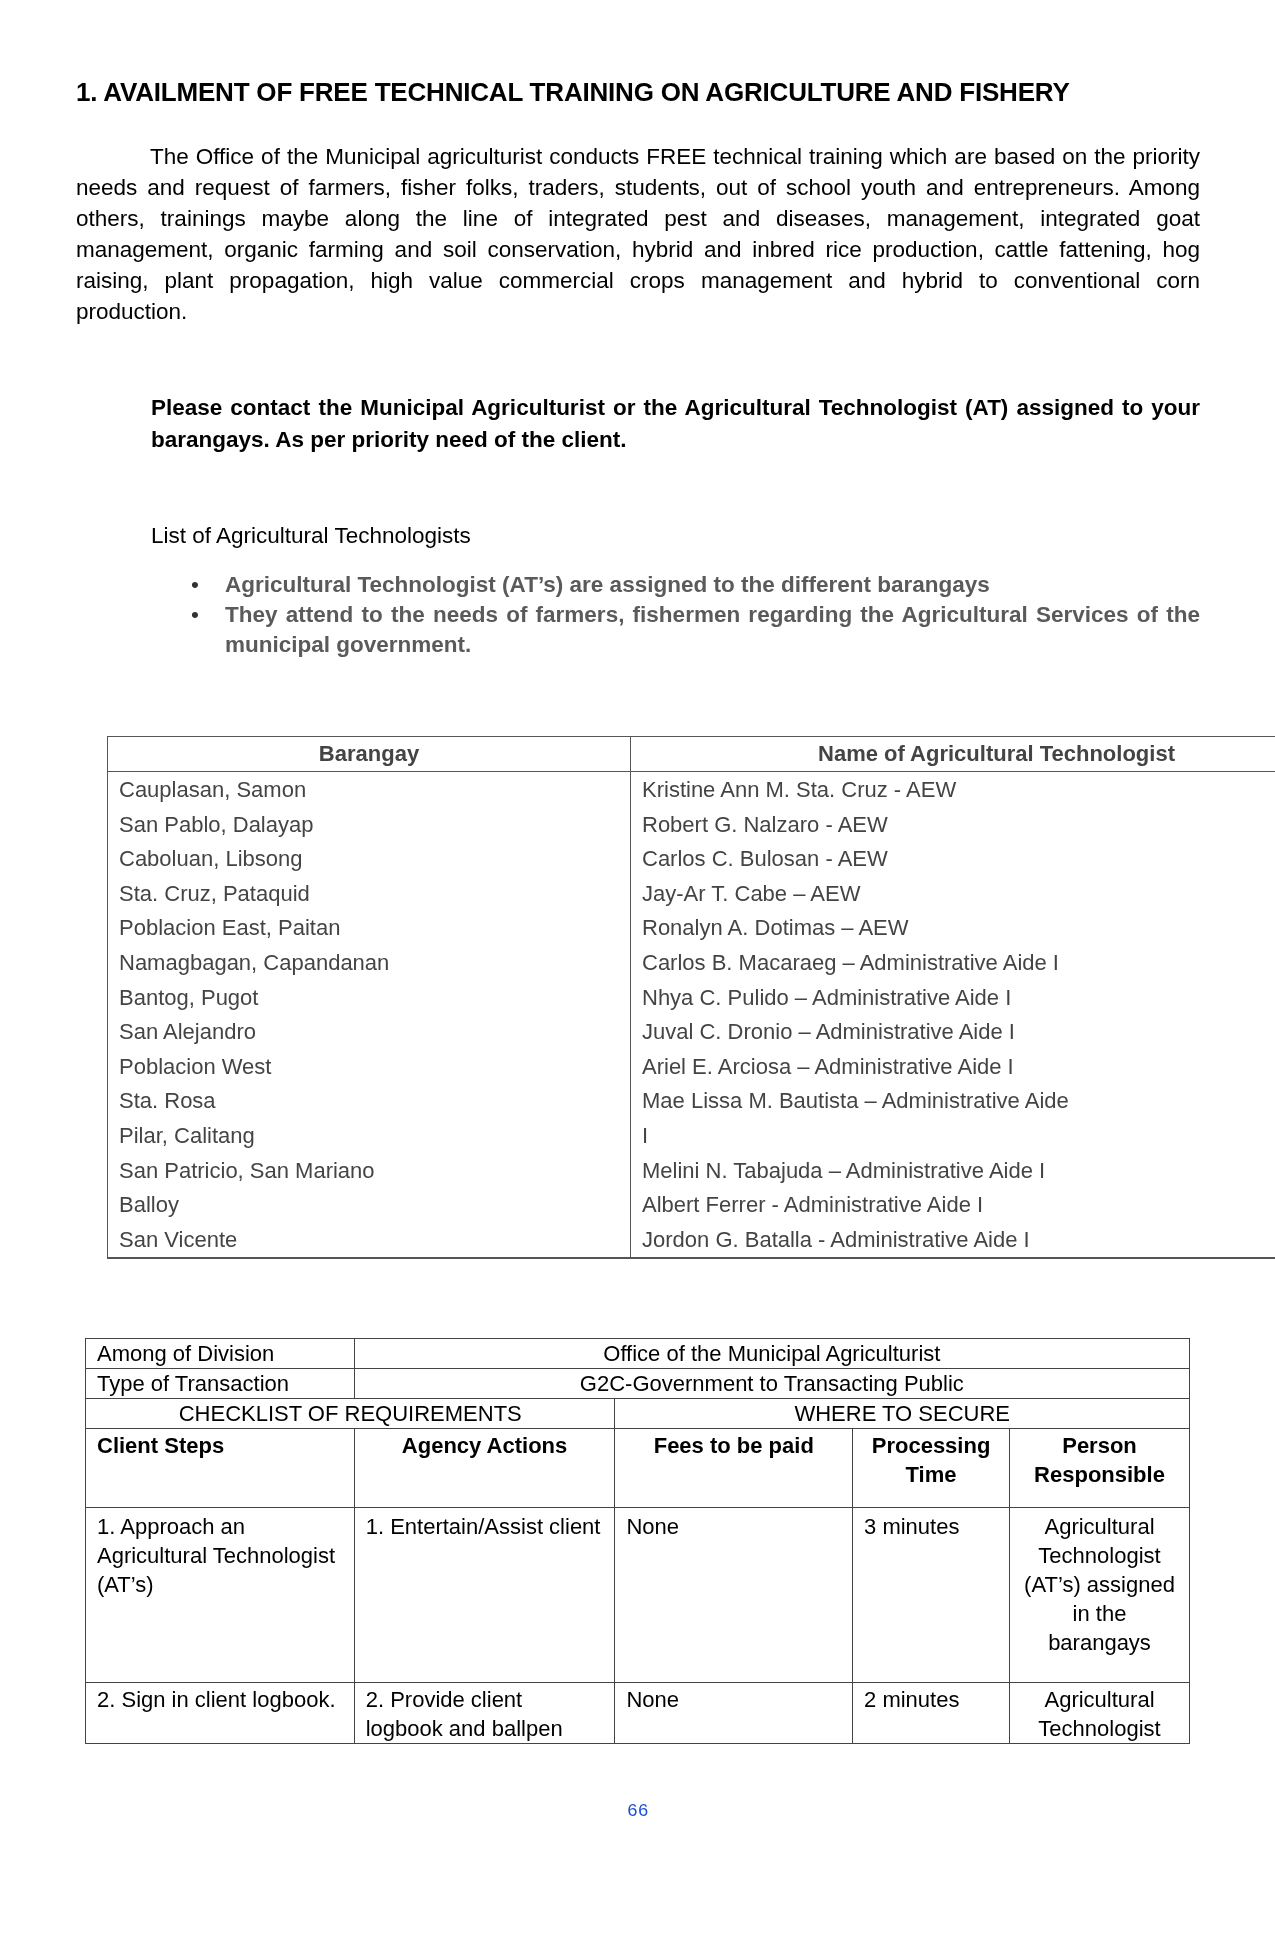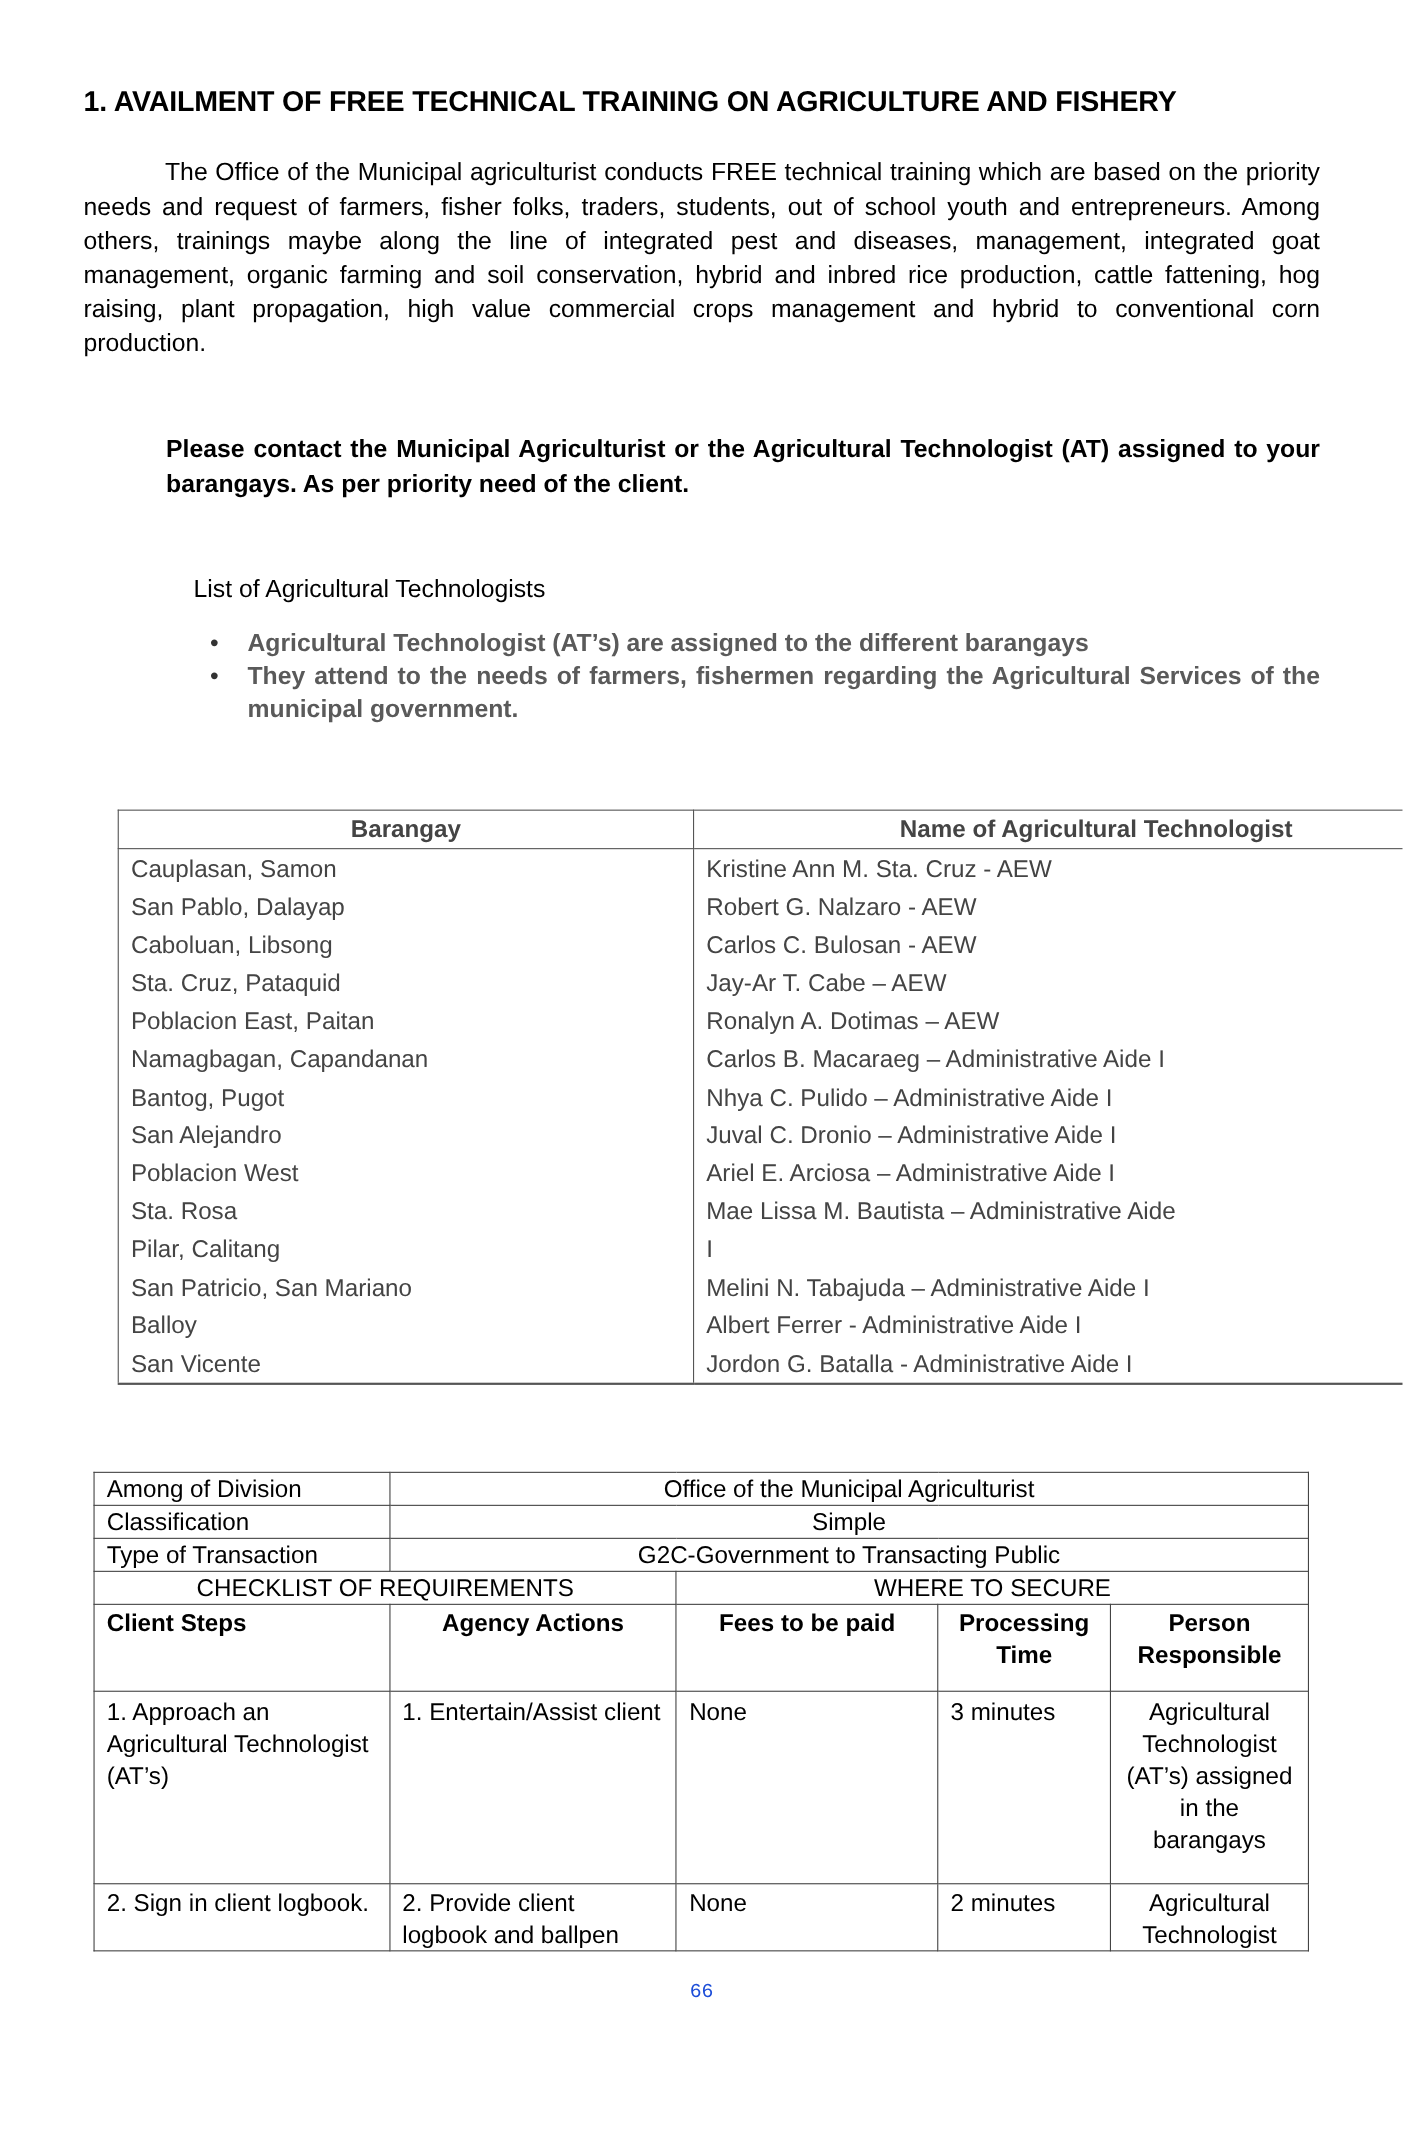--- a/index.html
+++ b/index.html
@@ -3,21 +3,21 @@
 <meta charset="utf-8">
 <style>
   html, body { margin: 0; padding: 0; background: #ffffff; }
   body { width: 1275px; height: 1950px; position: relative; overflow: hidden;
          font-family: "Liberation Sans", sans-serif; color: #000; }
   .abs { position: absolute; }
   .heading { left: 76px; top: 76px; width: 1124px; font-weight: bold; font-size: 26px; line-height: 32px; letter-spacing: -0.2px; }
   .body-para { left: 76px; top: 141px; width: 1124px; font-size: 22.5px; line-height: 31px; text-align: justify; }
   .body-para .indent { display: inline-block; width: 74px; }
   .contact { left: 151px; top: 392px; width: 1049px; font-weight: bold; font-size: 22.5px; line-height: 32px; text-align: justify; }
-  .list-title { left: 151px; top: 522px; font-size: 22.5px; line-height: 28px; margin-left: 25px; }
+  .list-title { left: 151px; top: 522px; font-size: 22.5px; line-height: 28px; }
   .bullets { left: 151px; top: 570px; width: 1049px; margin: 0; padding: 0; list-style: none; }
   .bullets li { position: relative; padding-left: 74px; font-weight: bold; font-size: 22.5px; line-height: 30px; color: #5a5a5a; text-align: justify; }
   .bullets li .dot { position: absolute; left: 40px; top: 0; color: #333; font-weight: normal; }
   table { border-collapse: collapse; position: absolute; }
   .t1 { left: 107px; top: 736px; width: 1256px; color: #444; font-size: 22px; }
   .t1 th { font-weight: bold; height: 34px; border: 1.5px solid #555; padding: 0; text-align: center; line-height: 34px; }
   .t1 td { border-left: 1.5px solid #555; border-right: 1.5px solid #555; vertical-align: top; padding: 1px 11px 0 11px; line-height: 34.6px; }
   .t1 tbody tr:last-child td { border-bottom: 2px solid #555; }
   .t1 .c1 { width: 500px; }
   .t2 { left: 85px; top: 1338px; width: 1105px; font-size: 22px; color: #000; }
@@ -100,24 +100,20 @@
     <col style="width:238px">
     <col style="width:157px">
     <col style="width:180px">
   </colgroup>
   <tbody>
       <tr class="meta">
     <td>Among of Division</td>
     <td colspan="4" class="center">Office of the Municipal Agriculturist</td>
   </tr>
   <tr class="meta">
-    <td>Classification</td>
-    <td colspan="4" class="center">Simple</td>
-  </tr>
-  <tr class="meta">
     <td>Type of Transaction</td>
     <td colspan="4" class="center">G2C-Government to Transacting Public</td>
   </tr>
   <tr class="meta">
     <td colspan="2" class="center">CHECKLIST OF REQUIREMENTS</td>
     <td colspan="3" class="center">WHERE TO SECURE</td>
   </tr>
   <tr class="hdr">
     <td class="bold left">Client Steps</td>
     <td class="bold">Agency Actions</td>

